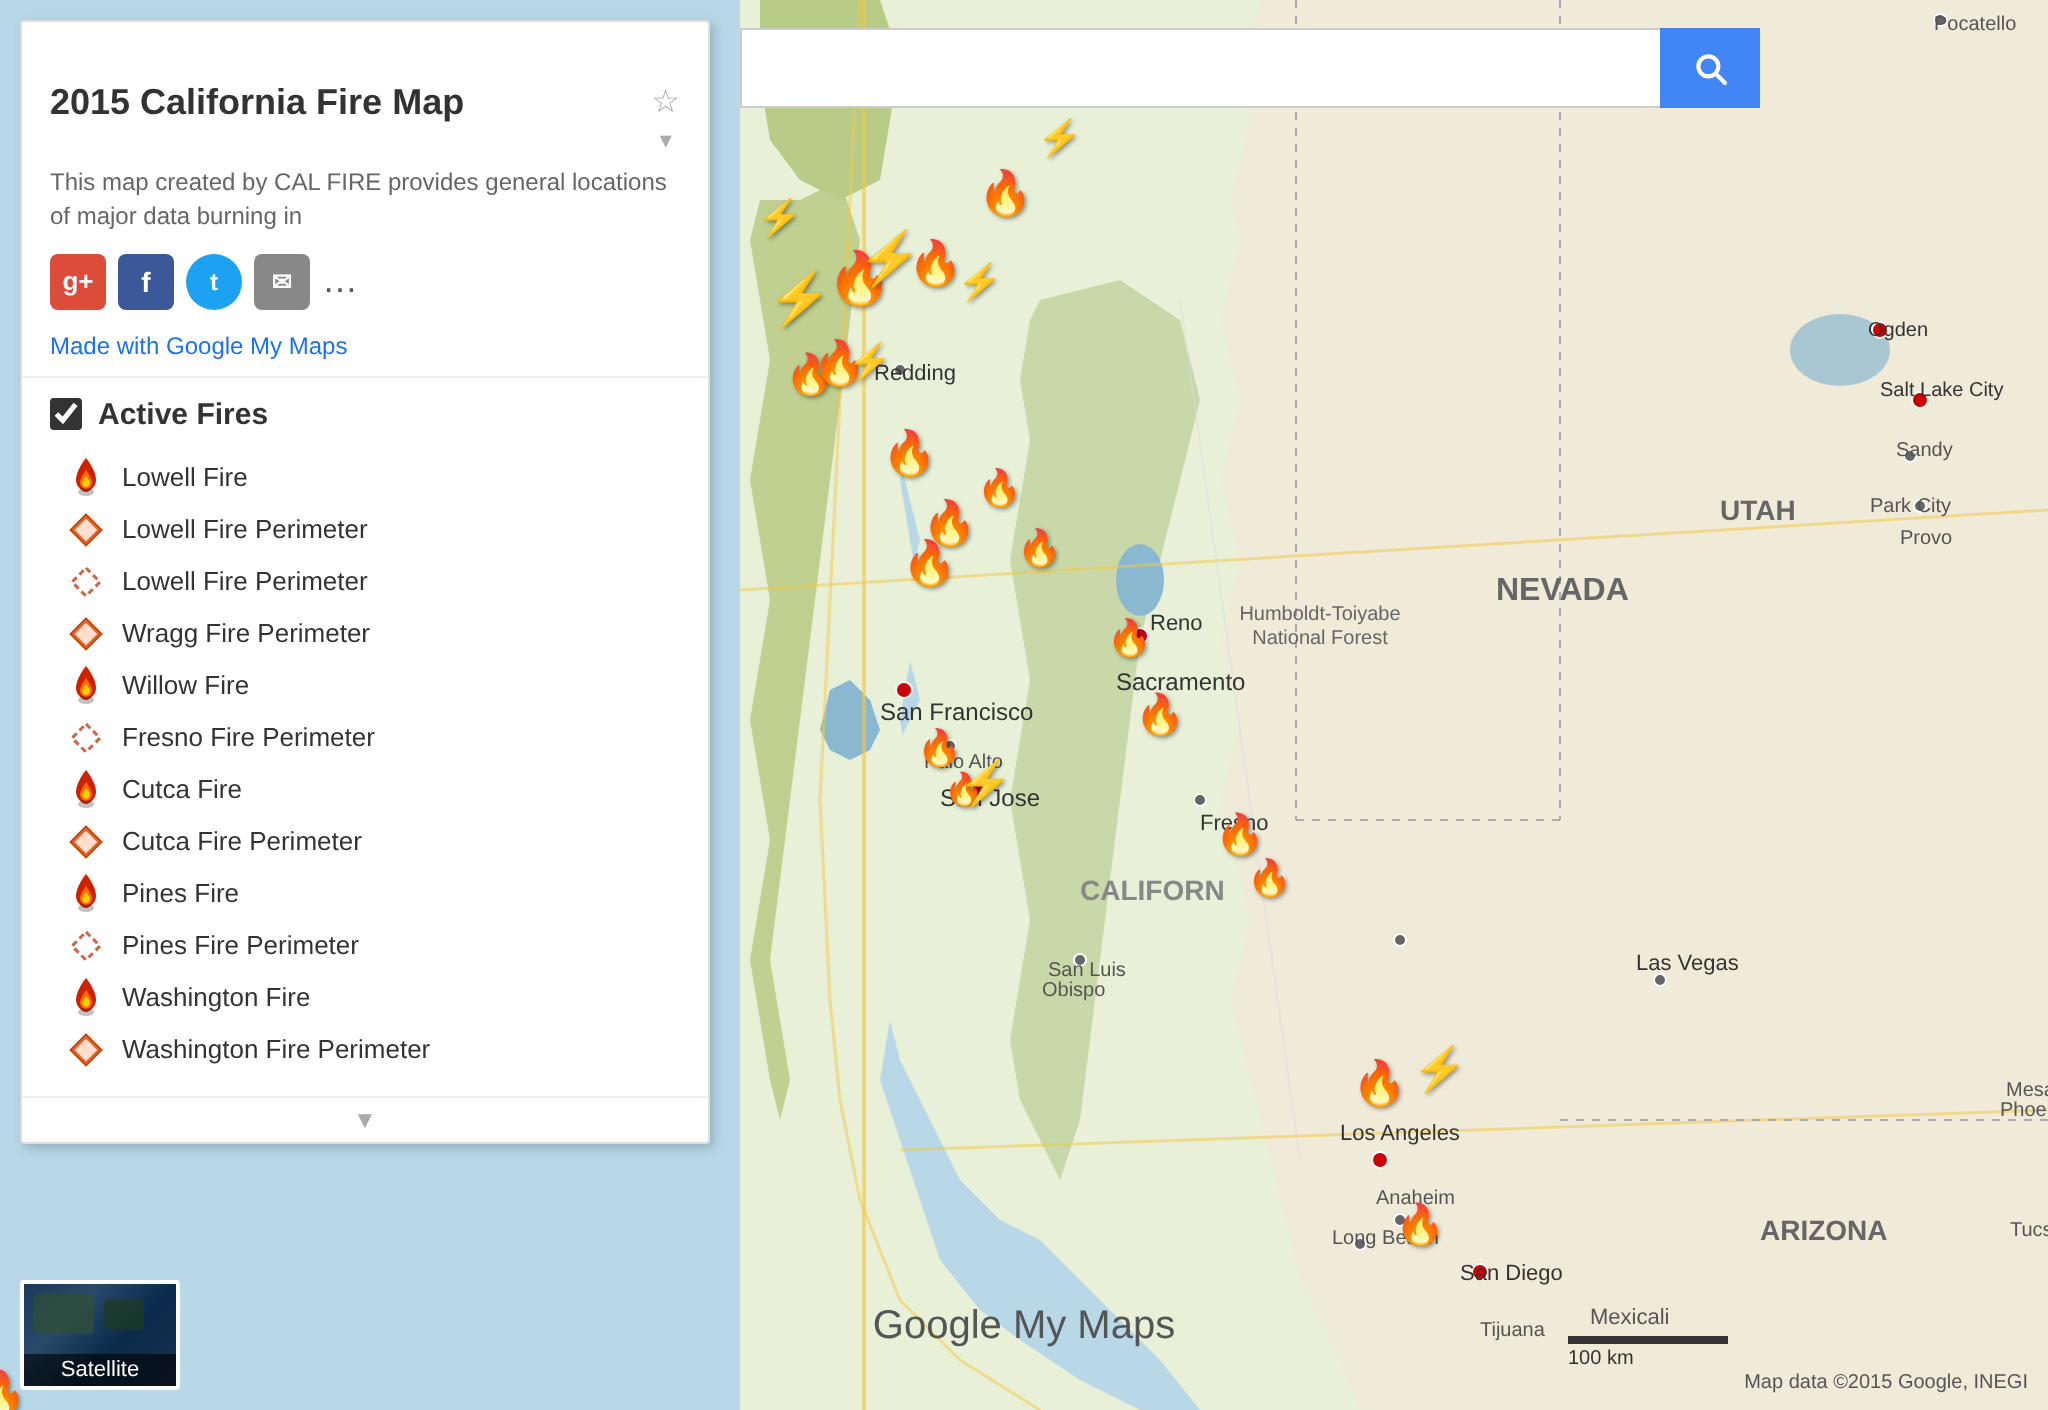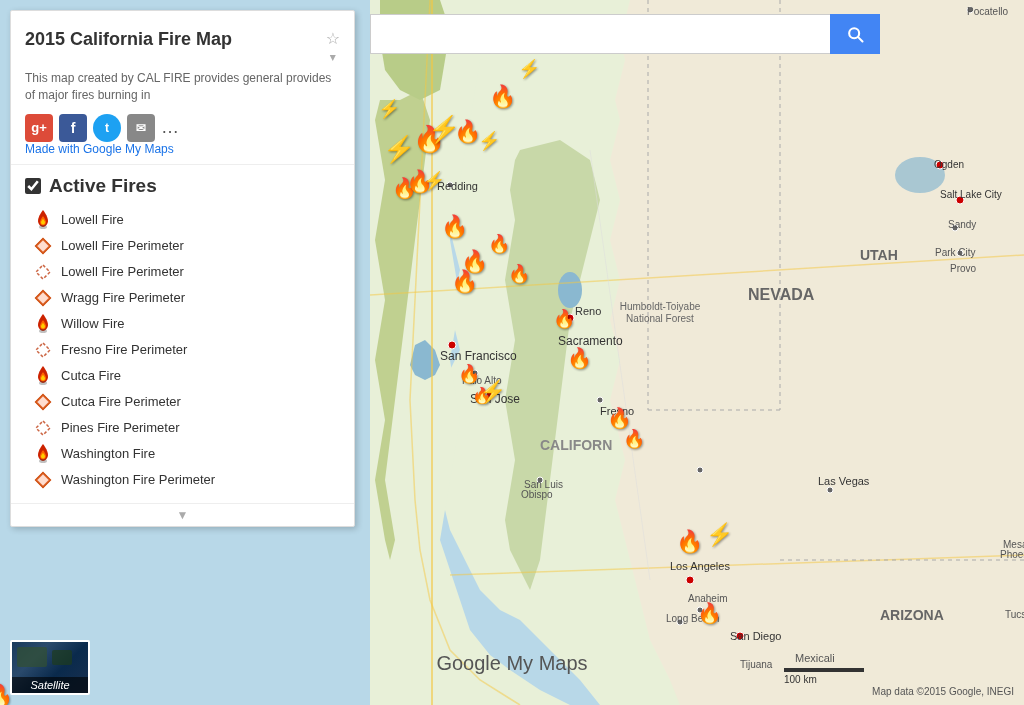--- a/index.html
+++ b/index.html
@@ -56,21 +56,21 @@
       left: 10px;
       width: 345px;
       background: white;
       border: 1px solid #ddd;
       box-shadow: 2px 2px 6px rgba(0,0,0,0.2);
       z-index: 20;
       border-radius: 2px;
     }
 
     #sidebar-header {
-      padding: 18px 14px 8px 14px;
+      padding: 30px 14px 8px 14px;
       border-bottom: 1px solid #eee;
     }
 
     #title-row {
       display: flex;
       align-items: flex-start;
       justify-content: space-between;
     }
 
     #map-title {
@@ -123,21 +123,21 @@
       font-size: 18px;
       color: #555;
       cursor: pointer;
     }
 
     #google-maps-link {
       color: #1a73e8;
       font-size: 12px;
       text-decoration: none;
       display: block;
-      margin-top: 0;
+      margin-top: 11px;
       cursor: pointer;
     }
 
     #sidebar-content {
       max-height: 470px;
       overflow-y: auto;
       padding: 10px 14px;
     }
 
     #active-fires-header {
@@ -147,21 +147,21 @@
       margin-bottom: 10px;
     }
 
     #active-fires-checkbox {
       width: 16px; height: 16px;
       accent-color: #333;
       cursor: pointer;
     }
 
     #active-fires-label {
-      font-size: 19px;
+      font-size: 15px;
       font-weight: bold;
       color: #333;
     }
 
     .fire-item {
       display: flex;
       align-items: center;
       gap: 8px;
       padding: 3px 0 3px 8px;
       cursor: pointer;
@@ -196,21 +196,20 @@
 
     #satellite-label {
       position: absolute;
       bottom: 0; left: 0;
       width: 100%;
       background: rgba(0,0,0,0.6);
       color: white;
       font-size: 11px;
       text-align: center;
       padding: 2px 0;
-      font-style: italic;
     }
 
     
     #google-branding {
       position: absolute;
       bottom: 30px;
       left: 50%;
       transform: translateX(-50%);
       font-size: 20px;
       color: #555;
@@ -439,21 +438,21 @@
 
 <div id="sidebar">
   <div id="sidebar-header">
     <div id="title-row">
       <div id="map-title">2015 California Fire Map</div>
       <div id="header-icons">
         <span id="star-icon">☆</span>
         <span id="dropdown-icon">▾</span>
       </div>
     </div>
-    <div id="map-description">This map created by CAL FIRE provides general provides of major fires burning in</div>
+    <div id="map-description">This map created by CAL FIRE provides general locations of major data burning in</div>
     <div id="social-icons">
       <div class="social-icon" style="background:#dd4b39;">
         <span style="font-size:13px; font-weight:900;">g+</span>
       </div>
       <div class="social-icon" style="background:#3b5998;">
         <span style="font-size:14px; font-weight:900;">f</span>
       </div>
       <div class="social-icon" style="background:#1da1f2; border-radius:50%;">
         <span style="font-size:12px; font-weight:900;">t</span>
       </div>
@@ -543,20 +542,31 @@
           <span class="fire-icon">
             <svg width="18" height="18" viewBox="0 0 18 18">
         <polygon points="9,2 16,9 9,16 2,9" fill="none" stroke="#cc4400" stroke-width="2"></polygon>
         <polygon points="9,2 16,9 9,16 2,9" fill="#ffaa88" opacity="0.4"></polygon>
       </svg>
           </span>
           <span class="fire-name">Cutca Fire Perimeter</span>
         </div>
         <div class="fire-item">
           <span class="fire-icon">
+            <svg width="18" height="20" viewBox="0 0 18 20">
+        <path d="M9 0 C9 0 14 6 14 11 C14 14 11 17 9 17 C7 17 4 14 4 11 C4 6 9 0 9 0Z" fill="#cc2200"></path>
+        <path d="M9 6 C9 6 12 10 12 12 C12 14 10.5 15.5 9 15.5 C7.5 15.5 6 14 6 12 C6 10 9 6 9 6Z" fill="#ff6600"></path>
+        <path d="M9 9 C9 9 11 11 11 12.5 C11 13.5 10 14.5 9 14.5 C8 14.5 7 13.5 7 12.5 C7 11 9 9 9 9Z" fill="#ffcc00"></path>
+        <ellipse cx="9" cy="17" rx="4" ry="2" fill="#333" opacity="0.3"></ellipse>
+      </svg>
+          </span>
+          <span class="fire-name">Pines Fire</span>
+        </div>
+        <div class="fire-item">
+          <span class="fire-icon">
             <svg width="18" height="18" viewBox="0 0 18 18">
         <polygon points="9,2 16,9 9,16 2,9" fill="none" stroke="#cc6644" stroke-width="1.5" stroke-dasharray="3,2"></polygon>
       </svg>
           </span>
           <span class="fire-name">Pines Fire Perimeter</span>
         </div>
         <div class="fire-item">
           <span class="fire-icon">
             <svg width="18" height="20" viewBox="0 0 18 20">
         <path d="M9 0 C9 0 14 6 14 11 C14 14 11 17 9 17 C7 17 4 14 4 11 C4 6 9 0 9 0Z" fill="#cc2200"></path>

